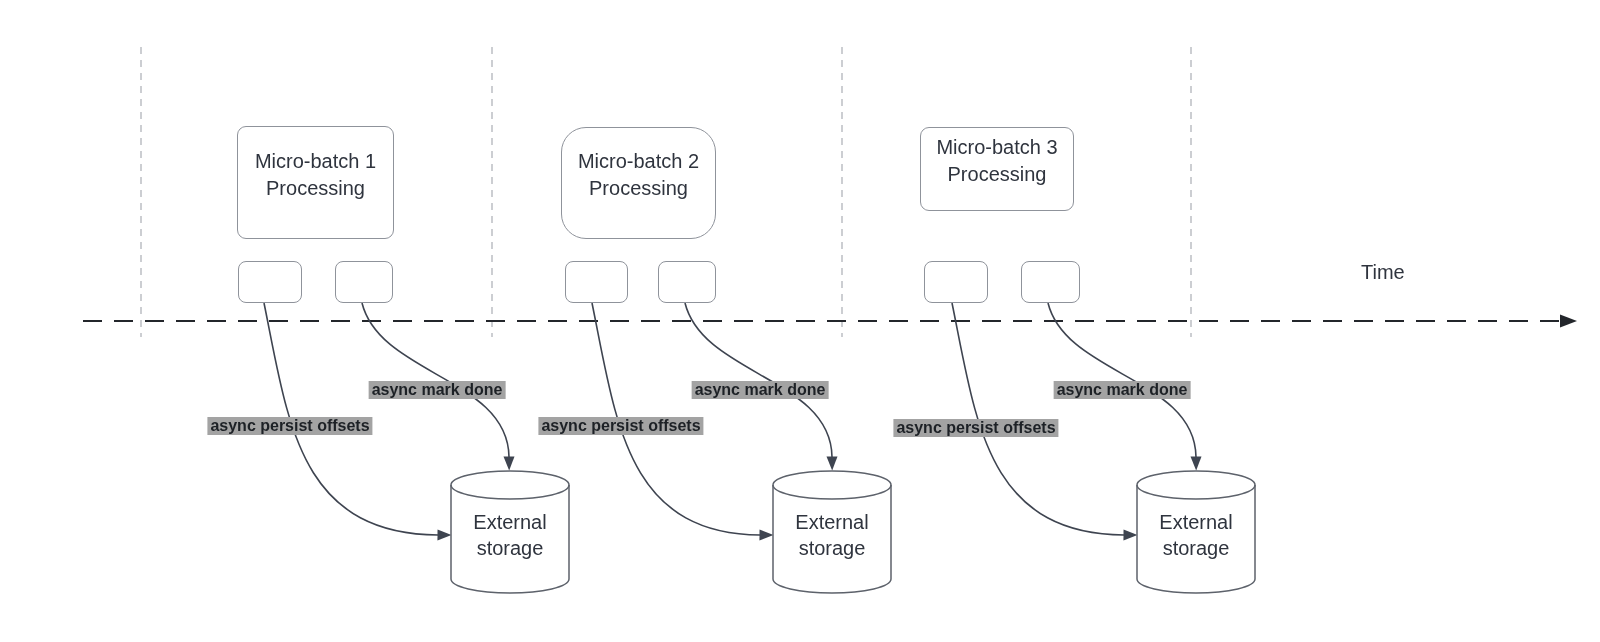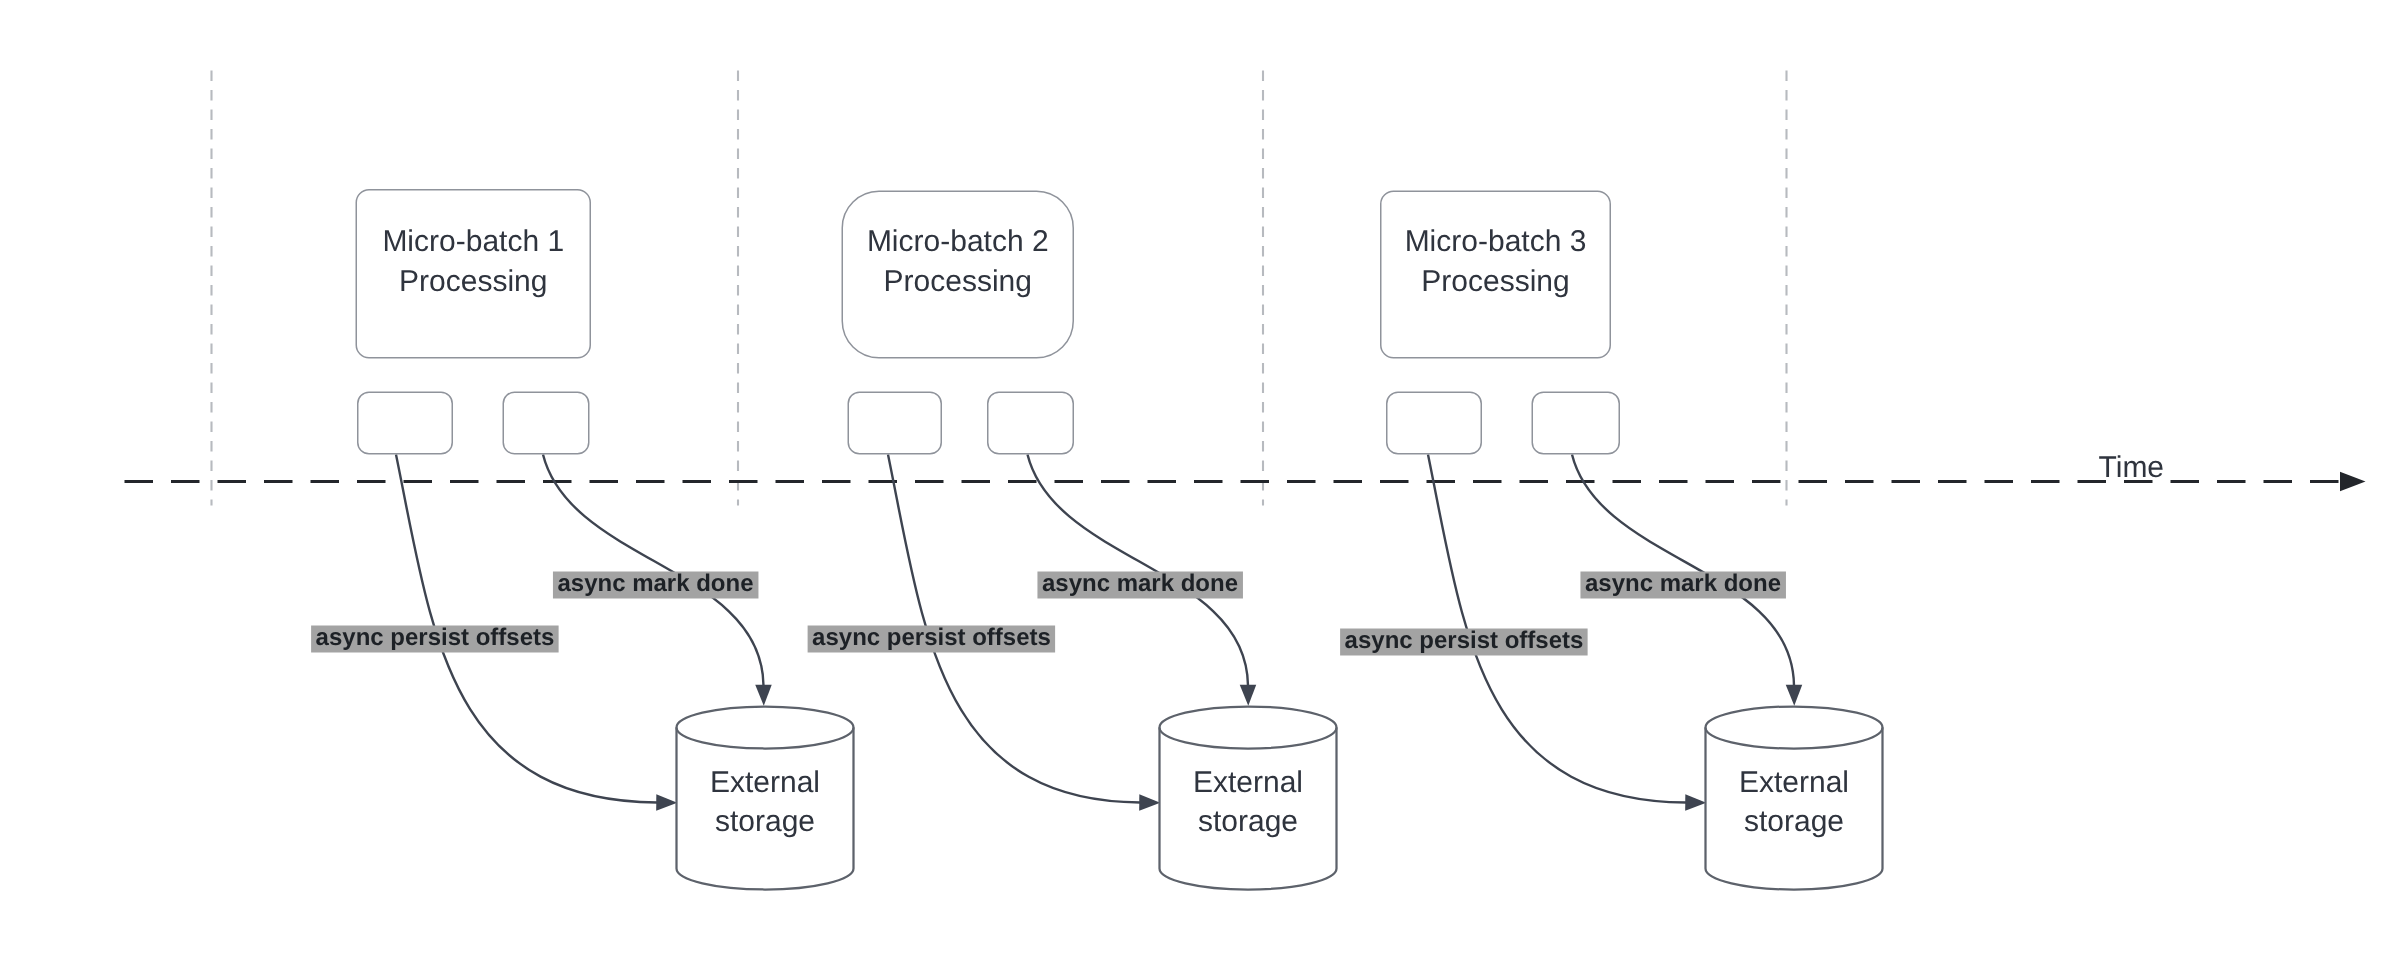--- a/index.html
+++ b/index.html
@@ -113,28 +113,28 @@
   </div>
   <div class="chip" style="left:565px;top:261px;width:63px;"></div>
   <div class="chip" style="left:658px;top:261px;width:58px;"></div>
   <div class="flow-label" style="left:621px;top:426px;">async persist offsets</div>
   <div class="flow-label" style="left:760px;top:390px;">async mark done</div>
   <div class="cyl-label" style="left:832px;top:535px;">
     <div>External</div>
     <div>storage</div>
   </div>
 
-  <div class="proc-box" style="left:920px;top:127px;width:154px;height:112px;">
+  <div class="proc-box" style="left:920px;top:127px;width:154px;height:84px;">
     <span>Micro-batch 3</span>
     <span>Processing</span>
   </div>
   <div class="chip" style="left:924px;top:261px;width:64px;"></div>
   <div class="chip" style="left:1021px;top:261px;width:59px;"></div>
   <div class="flow-label" style="left:976px;top:428px;">async persist offsets</div>
   <div class="flow-label" style="left:1122px;top:390px;">async mark done</div>
   <div class="cyl-label" style="left:1196px;top:535px;">
     <div>External</div>
     <div>storage</div>
   </div>
 
-  <div class="time-label" style="left:1399px;top:261px;margin-top:40px;">Time</div>
+  <div class="time-label" style="left:1361px;top:261px;">Time</div>
 
 </div>
 
 </body></html>

